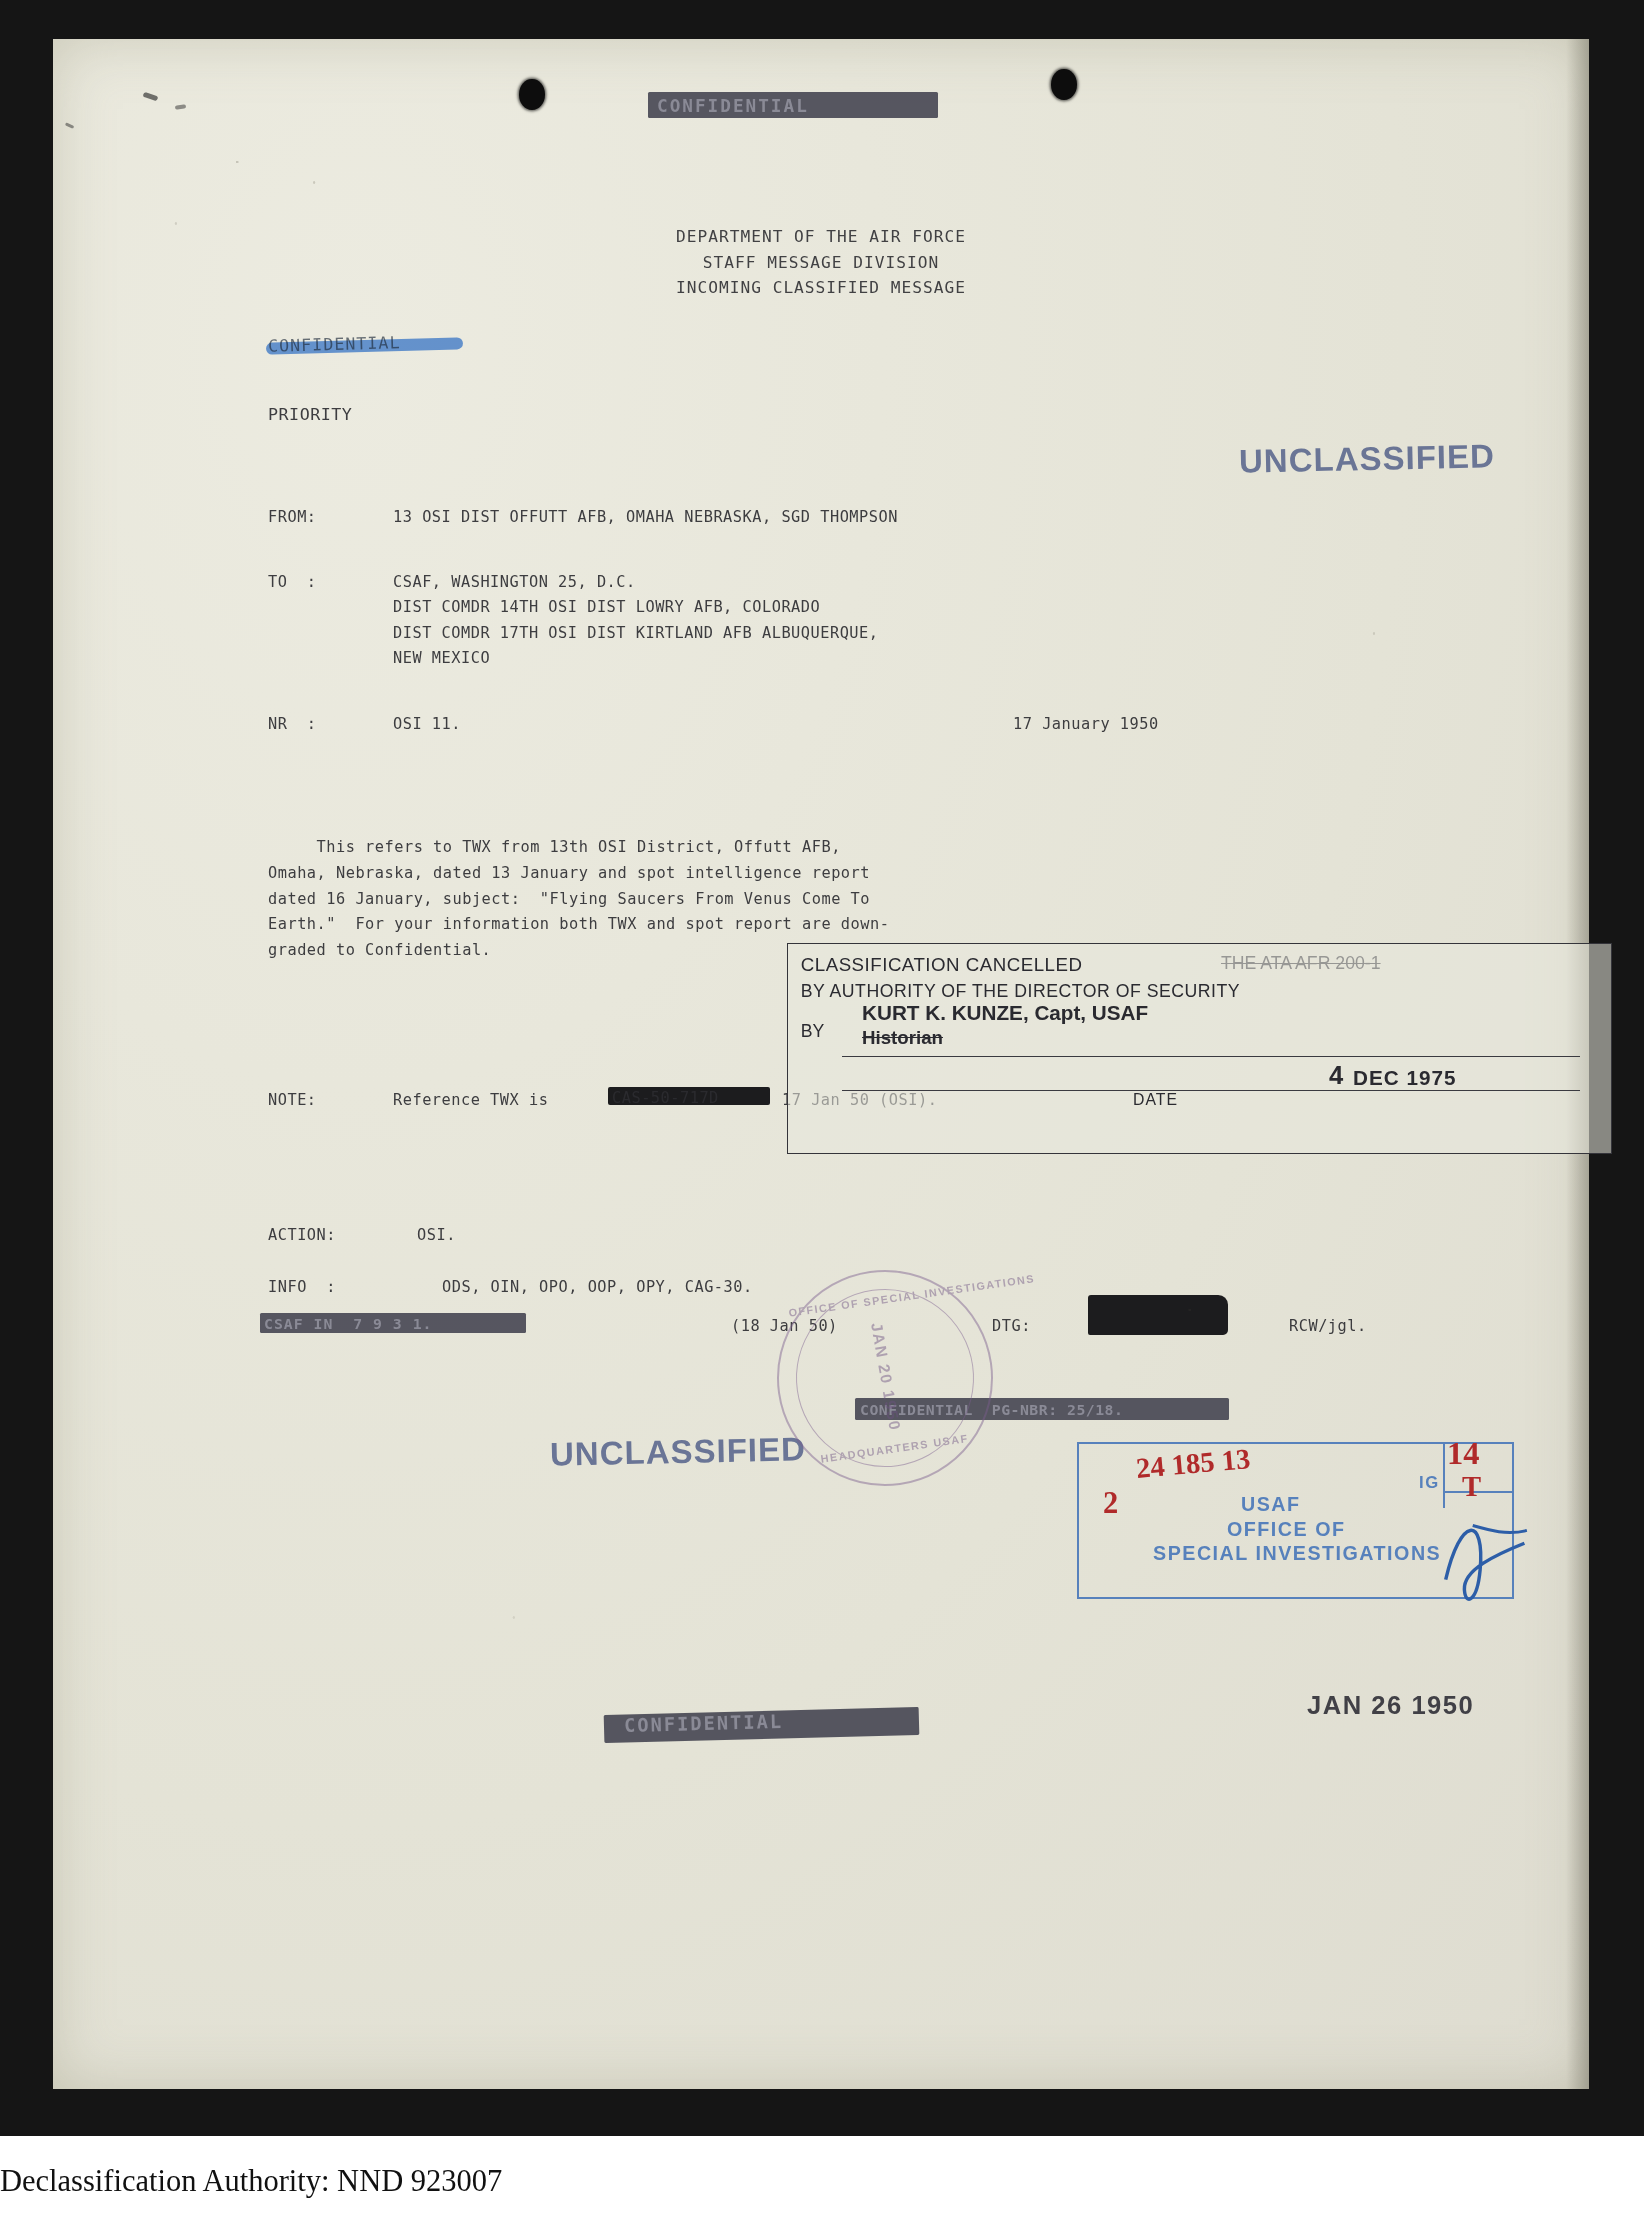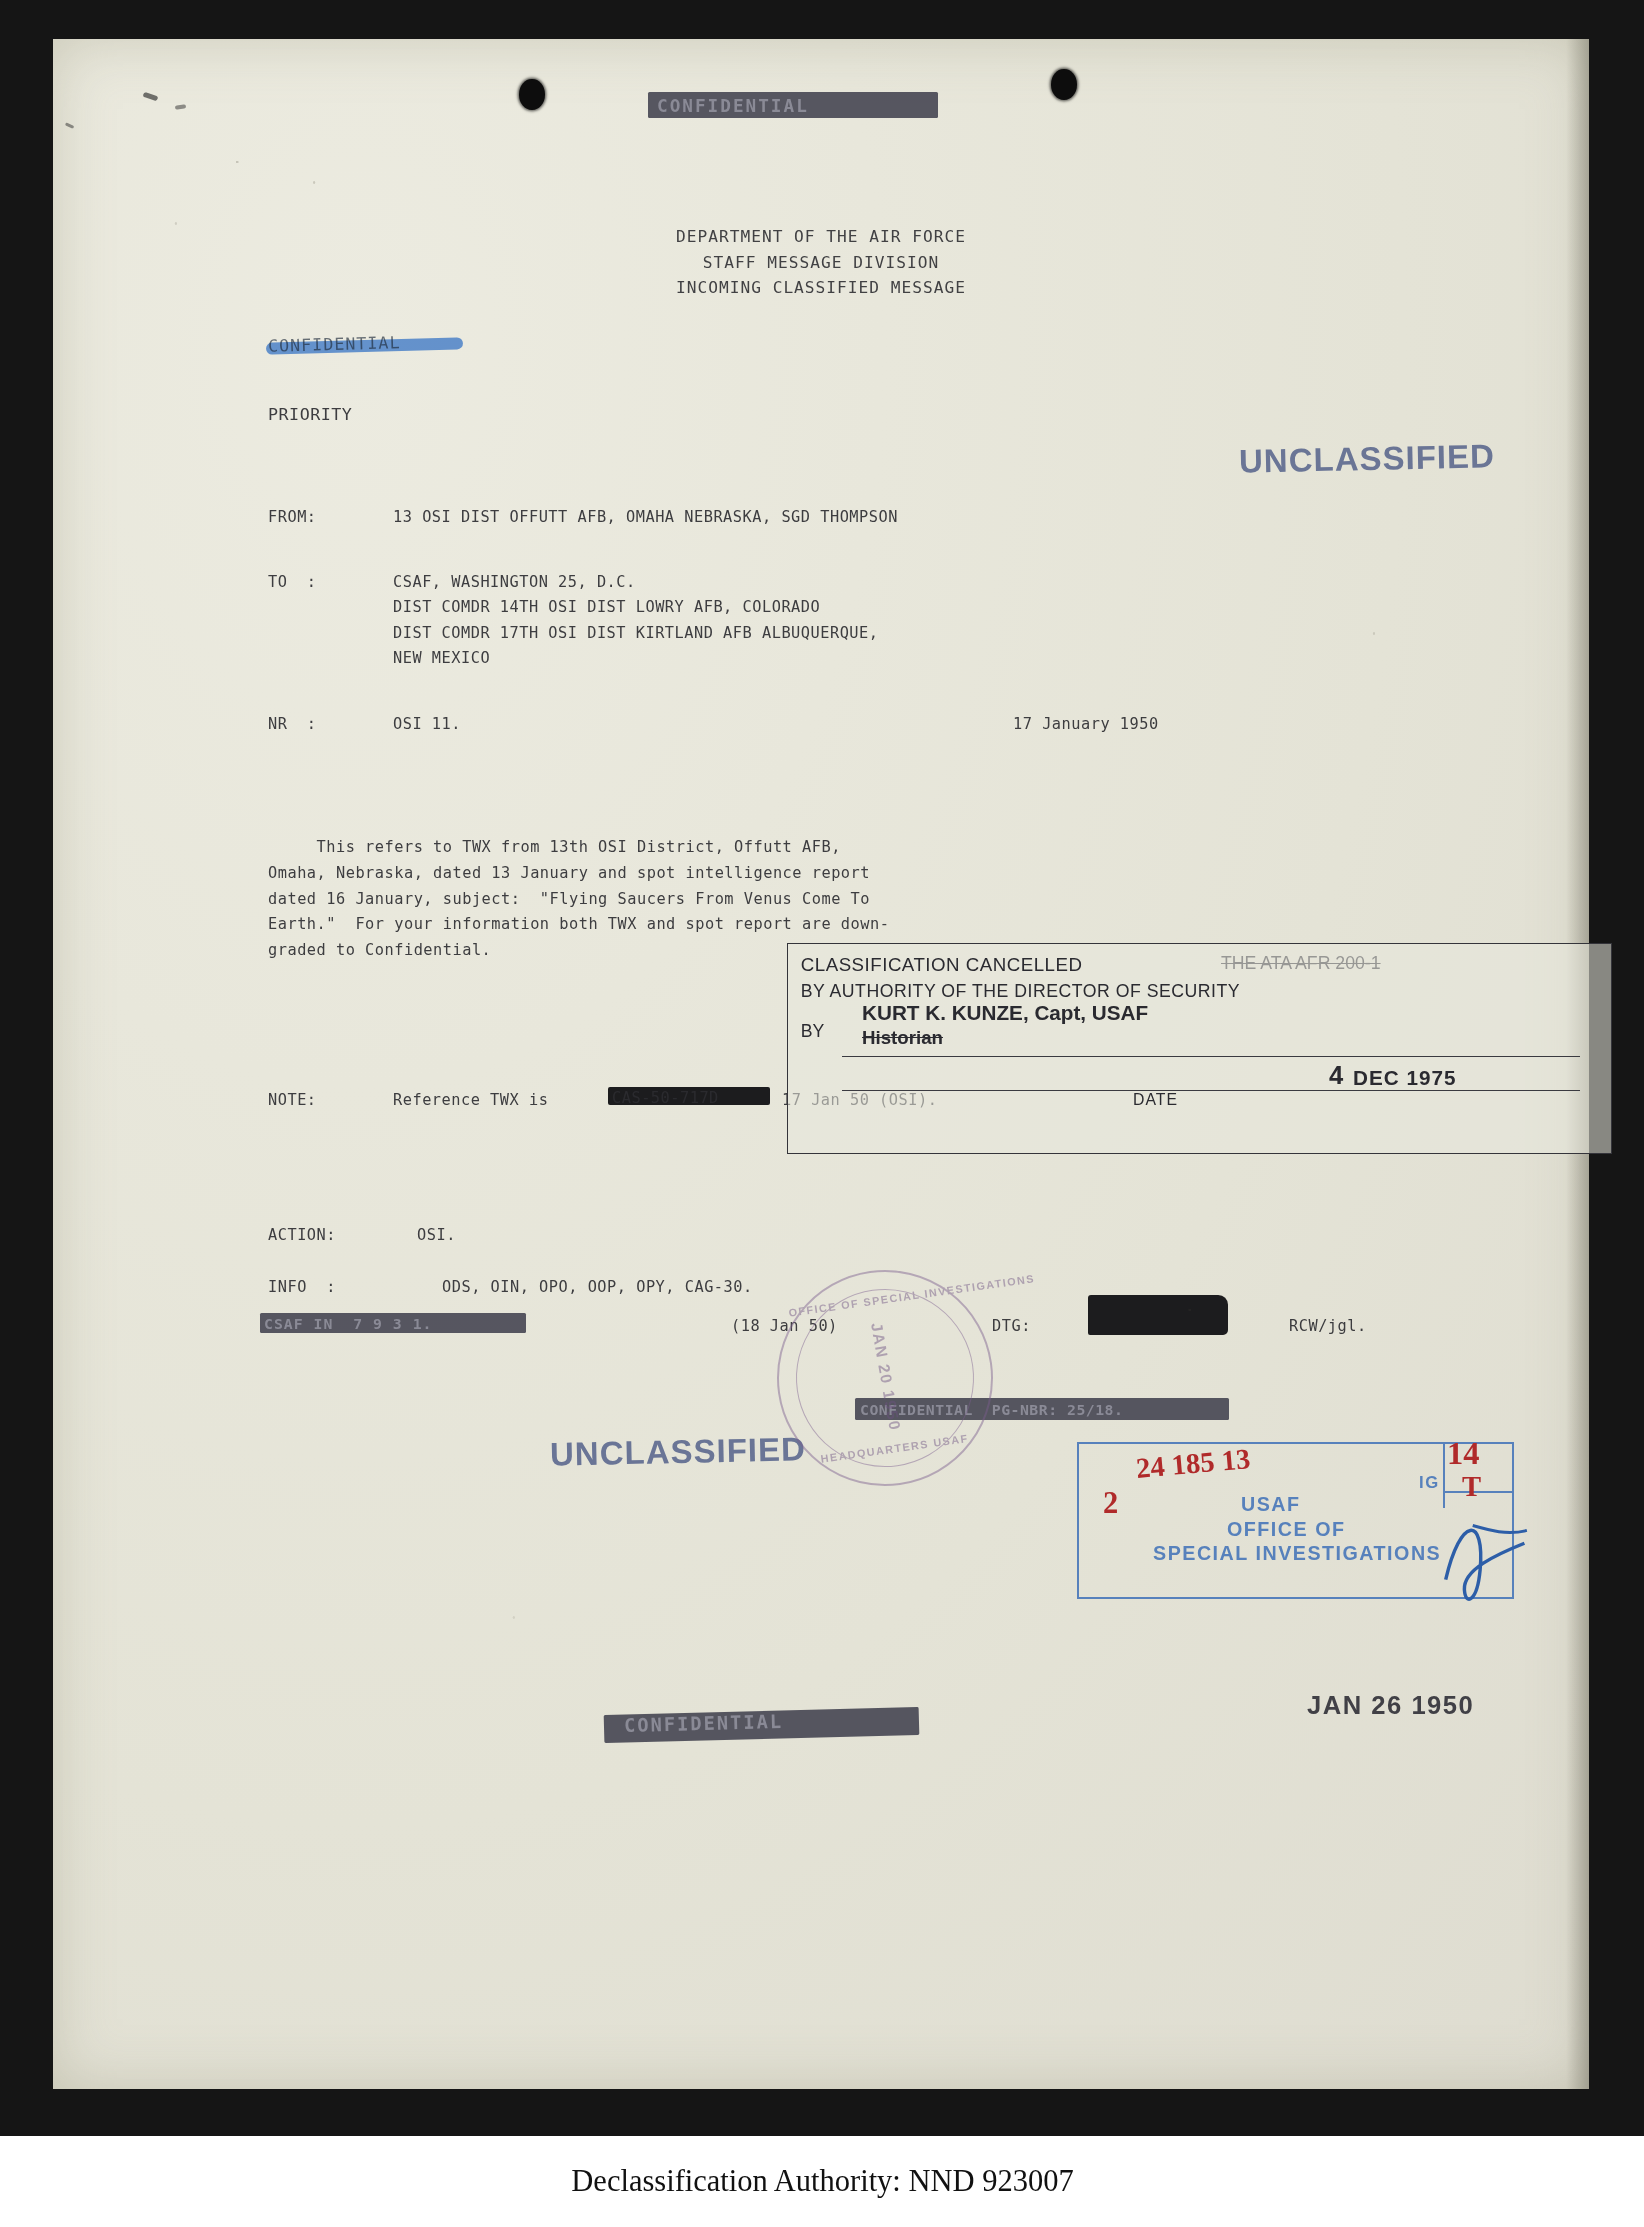--- a/index.html
+++ b/index.html
@@ -224,21 +224,21 @@
   
   #caption {
     position: absolute;
     left: 0;
     top: 2136px;
     width: 1645px;
     height: 91px;
     background: #ffffff;
     display: flex;
     align-items: center;
-    justify-content: center;
+    justify-content: flex-start;
   }
   #caption-text {
     font-family: "Liberation Serif", serif;
     font-size: 30.5px;
     color: #111111;
     white-space: pre;
   }
 </style>
 </head>
 <body>

